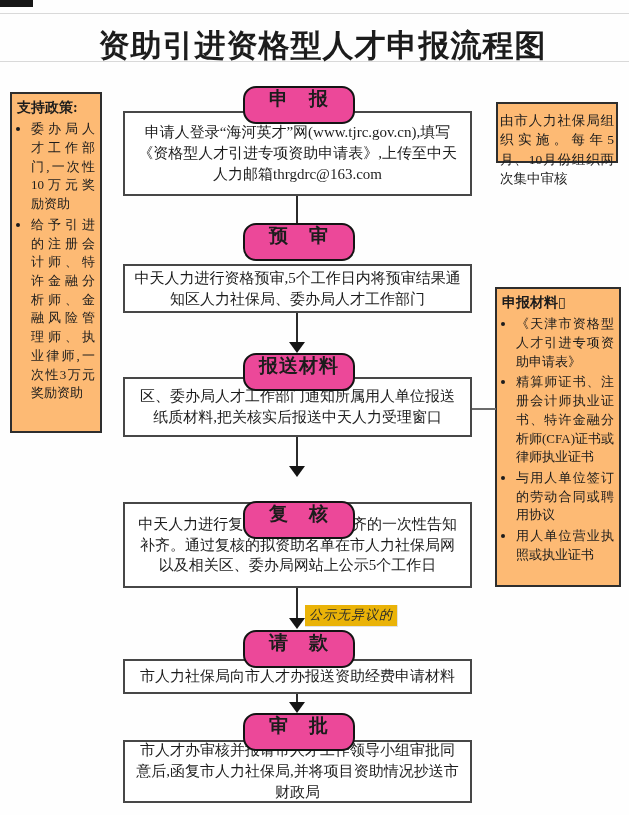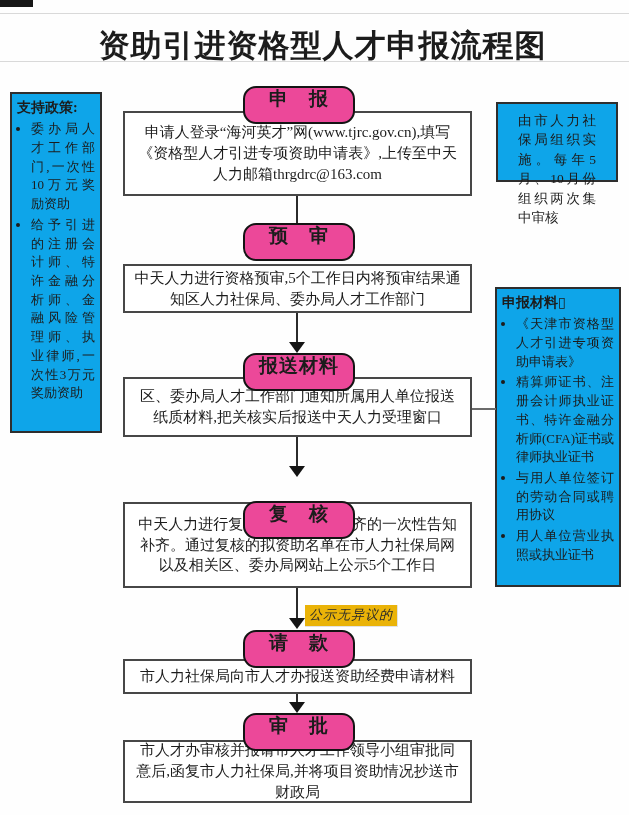--- a/index.html
+++ b/index.html
@@ -13,26 +13,26 @@
   #rule-top { top:13px; }
   #rule-under-title { top:61px; }
 
   .title {
     position:absolute; top:17px; left:0; width:629px; margin:8px;
     text-align:center; font-size:31px; font-weight:bold; letter-spacing:1px;
   }
 
   
   .note-box {
-    position:absolute; box-sizing:border-box; background:#0ea5e9;
+    position:absolute; box-sizing:border-box; background:#fdba74;
     border:2px solid #2e2e2e; padding:5px 5px 4px 5px;
     font-size:13px; line-height:1.44; text-align:justify;
   }
   #policy-box    { left:10px;  top:92px;  width:92px;  height:341px; }
-  #schedule-box  { left:496px; top:102px; width:122px; height:80px; padding:7px 20px; font-size:13.5px; }
+  #schedule-box  { left:496px; top:102px; width:122px; height:61px; padding:7px 2px; font-size:13.5px; }
   #materials-box { left:495px; top:287px; width:126px; height:300px; }
   .note-heading { font-weight:bold; font-size:14px; line-height:1.3; }
   ul.note-list { margin:3px 0 0 0; padding:0 0 0 14px; }
   ul.note-list li { margin:0 0 2px 0; }
 
   
   .pill {
     position:absolute; left:243px; width:112px; height:38px;
     box-sizing:border-box; border:2.5px solid #141414; border-radius:13px;
     background:#ec4899; z-index:3; text-align:center;

